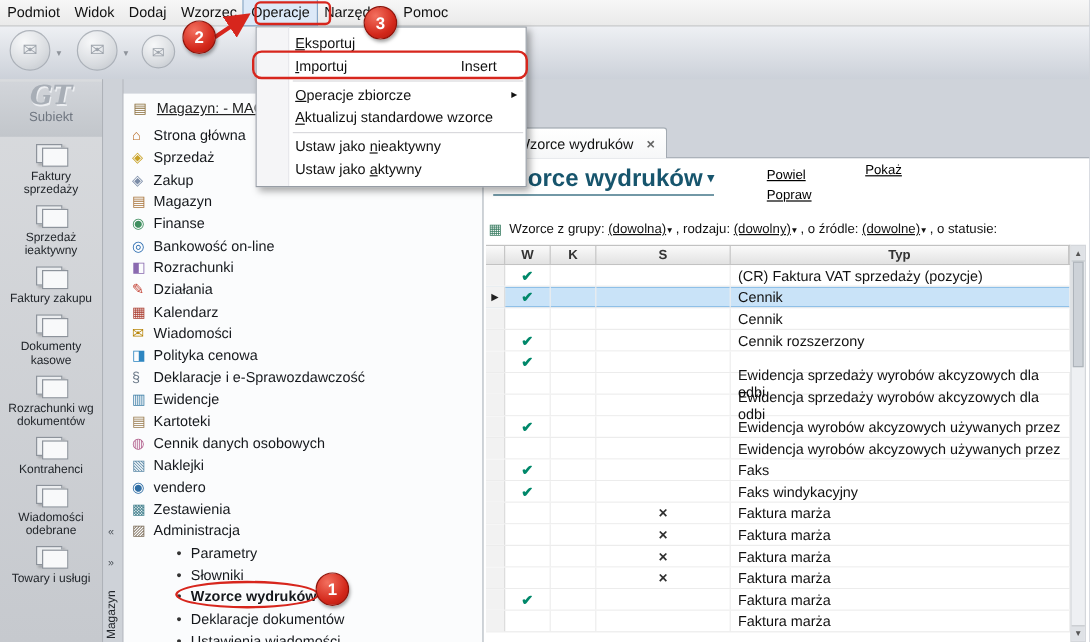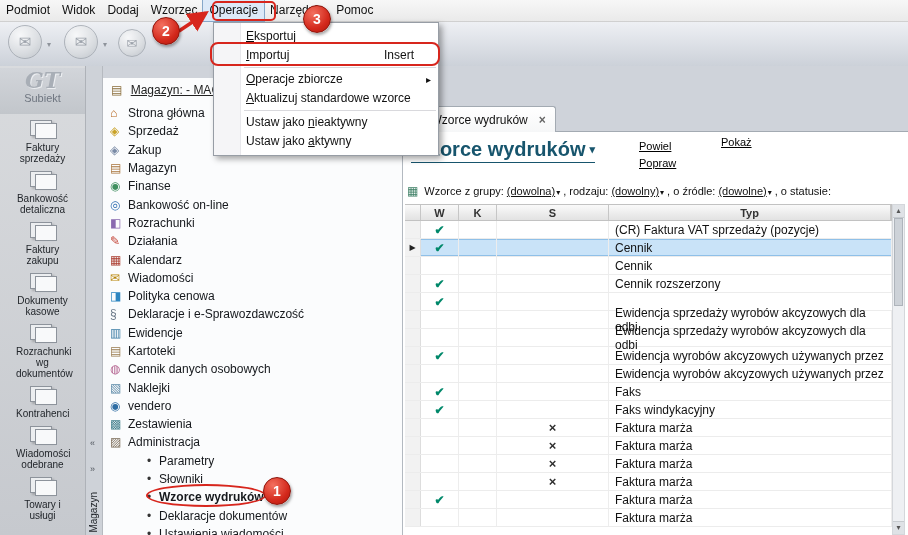--- a/index.html
+++ b/index.html
@@ -18,21 +18,21 @@
 .b2{left:64px;top:3px;width:34px;height:34px;}
 .b3{left:118px;top:7px;width:28px;height:28px;font-size:13px;}
 .tb-caret{position:absolute;right:-10px;bottom:9px;font-size:8px;color:#70767e;}
 
 
 .rail{position:absolute;left:0;top:66px;width:86px;bottom:0;background:linear-gradient(#d9dbde,#c6c9ce);border-right:1px solid #aeb2b8;overflow:hidden;}
 .logo{height:46px;text-align:center;background:linear-gradient(#d2d5da,#c2c6cb);}
 .gt{font-family:"DejaVu Serif",serif;font-style:italic;font-weight:bold;font-size:22px;color:#a8aeb6;text-shadow:1px 1px 0 #eceef1;line-height:24px;margin-top:2px;}
 .app{font-size:11px;color:#6f7680;}
 .rail-item{margin:5px 0 6px;text-align:center;cursor:pointer;}
-.rail-label{font-size:10px;line-height:11px;color:#22262b;margin-top:2px;padding:0 16px;}
+.rail-label{font-size:10px;line-height:11px;color:#22262b;margin-top:2px;padding:0 2px;}
 .stack-icon{width:32px;height:21px;margin:0 auto;position:relative;}
 .stack-icon::before{content:"";position:absolute;left:3px;top:1px;width:20px;height:14px;background:#eceef0;border:1px solid #8d939b;box-shadow:2px 2px 2px rgba(0,0,0,.2);}
 .stack-icon::after{content:"";position:absolute;left:8px;top:4px;width:20px;height:14px;background:#f8f9fa;border:1px solid #8d939b;}
 
 
 .splitter{position:absolute;left:86px;top:66px;width:17px;bottom:0;background:#ced2d8;border-right:1px solid #b6bac0;}
 .chev{position:absolute;left:4px;font-size:9px;color:#4e545b;cursor:pointer;}
 .chev.one{top:372px;} .chev.two{top:398px;}
 .vlabel{position:absolute;left:2px;bottom:2px;writing-mode:vertical-rl;transform:rotate(180deg);font-size:10px;color:#22262b;}
 
@@ -142,21 +142,21 @@
       <div class="gt">GT</div>
       <div class="app">Subiekt</div>
     </div>
     <div id="rail-items">
         <div class="rail-item">
           <div class="stack-icon"></div>
           <div class="rail-label">Faktury sprzedaży</div>
         </div>
         <div class="rail-item">
           <div class="stack-icon"></div>
-          <div class="rail-label">Bankowość detaliczna</div>
+          <div class="rail-label">Sprzedaż ieaktywny</div>
         </div>
         <div class="rail-item">
           <div class="stack-icon"></div>
           <div class="rail-label">Faktury zakupu</div>
         </div>
         <div class="rail-item">
           <div class="stack-icon"></div>
           <div class="rail-label">Dokumenty kasowe</div>
         </div>
         <div class="rail-item">

